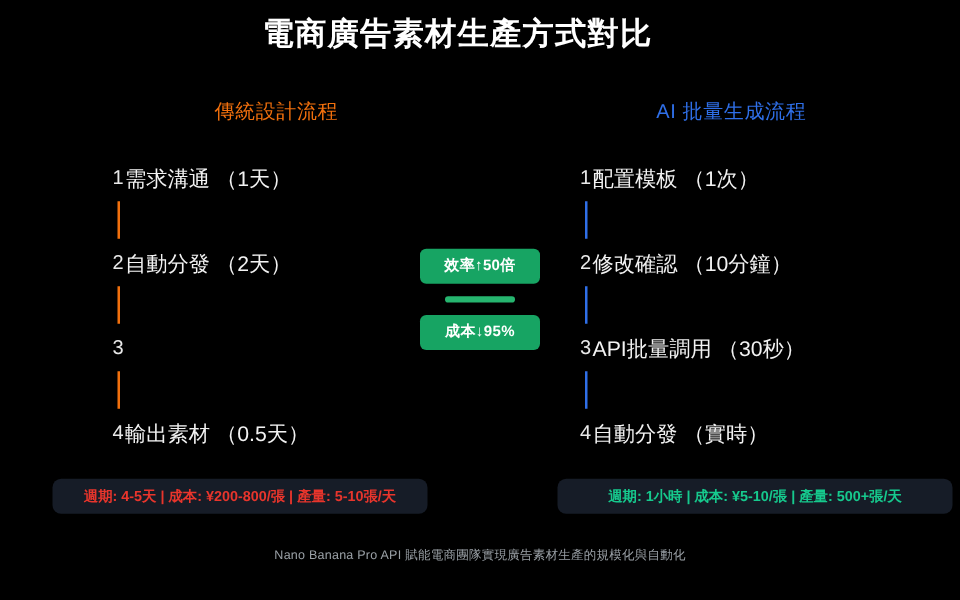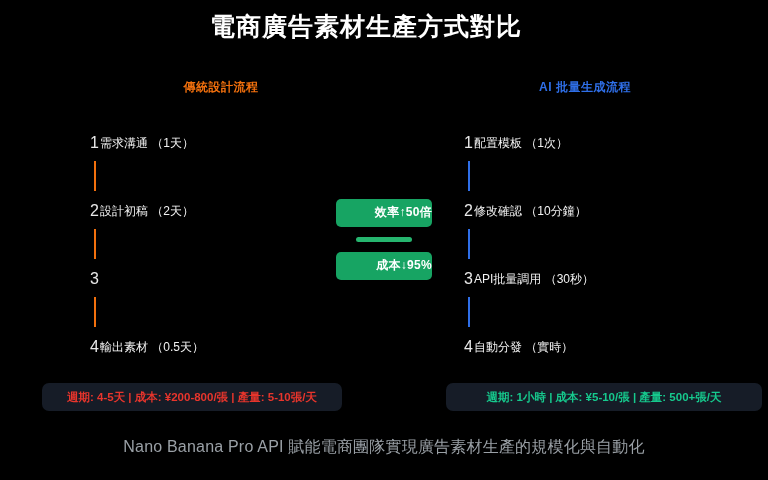--- a/index.html
+++ b/index.html
@@ -31,22 +31,22 @@
     font-size: 25px;
     font-weight: bold;
     letter-spacing: 1px;
     color: #ffffff;
   }
 
   
   .col-header {
     position: absolute;
     top: 79px;
-    font-size: 12px;
-    font-weight: bold;
+    font-size: 16px;
+    font-weight: normal;
     letter-spacing: 0.5px;
   }
   .col-header.left  { left: 56px;  width: 330px; text-align: center; color: #f2700d; }
   .col-header.right { left: 420px; width: 330px; text-align: center; color: #2f6fe8; }
 
   
   .column {
     position: absolute;
     top: 128px;
     width: 330px;
@@ -66,21 +66,21 @@
   .step-num {
     width: 30px;
     font-size: 16px;
     font-weight: normal;
     color: #e8e8e8;
     text-align: left;
     padding-left: 34px;
     box-sizing: border-box;
   }
   .step-label {
-    font-size: 12px;
+    font-size: 17px;
     color: #f2f2f2;
     padding-left: 10px;
     white-space: nowrap;
   }
 
   .connector {
     position: absolute;
     width: 2px;
     height: 30px;
     left: 38px;
@@ -94,21 +94,21 @@
     left: 336px;
     top: 199px;
     width: 96px;
   }
   .badge {
     display: block;
     background: #17a463;
     color: #ffffff;
     font-size: 12px;
     font-weight: bold;
-    text-align: right;
+    text-align: center;
     border-radius: 5px;
     padding: 5px 0 6px 0;
     letter-spacing: 0.3px;
     white-space: nowrap;
   }
   .badge-link {
     width: 56px;
     height: 5px;
     background: #26b56f;
     margin: 10px auto;
@@ -133,21 +133,21 @@
   .summary.left  { left: 42px;  width: 300px; color: #e8352c; }
   .summary.right { left: 446px; width: 316px; color: #16c98d; }
 
   
   .footer {
     position: absolute;
     top: 437px;
     left: 0;
     width: 768px;
     text-align: center;
-    font-size: 16px;
+    font-size: 10px;
     color: #9aa0a6;
     letter-spacing: 0.2px;
   }
 </style>
 </head>
 <body>
 
 <div class="slide">
 
   <div class="title">電商廣告素材生產方式對比</div>
@@ -157,21 +157,21 @@
 
   <div class="column left">
     <div class="step" style="top:4px;">
       <div class="step-num">1</div>
       <div class="step-label">需求溝通 （1天）</div>
     </div>
     <div class="connector orange" style="top:33px;"></div>
 
     <div class="step" style="top:72px;">
       <div class="step-num">2</div>
-      <div class="step-label">設計初稿 （2天）</div>
+      <div class="step-label">自動分發 （2天）</div>
     </div>
     <div class="connector orange" style="top:101px;"></div>
 
     <div class="step" style="top:140px;">
       <div class="step-num">3</div>
     </div>
     <div class="connector orange" style="top:169px;"></div>
 
     <div class="step" style="top:208px;">
       <div class="step-num">4</div>

